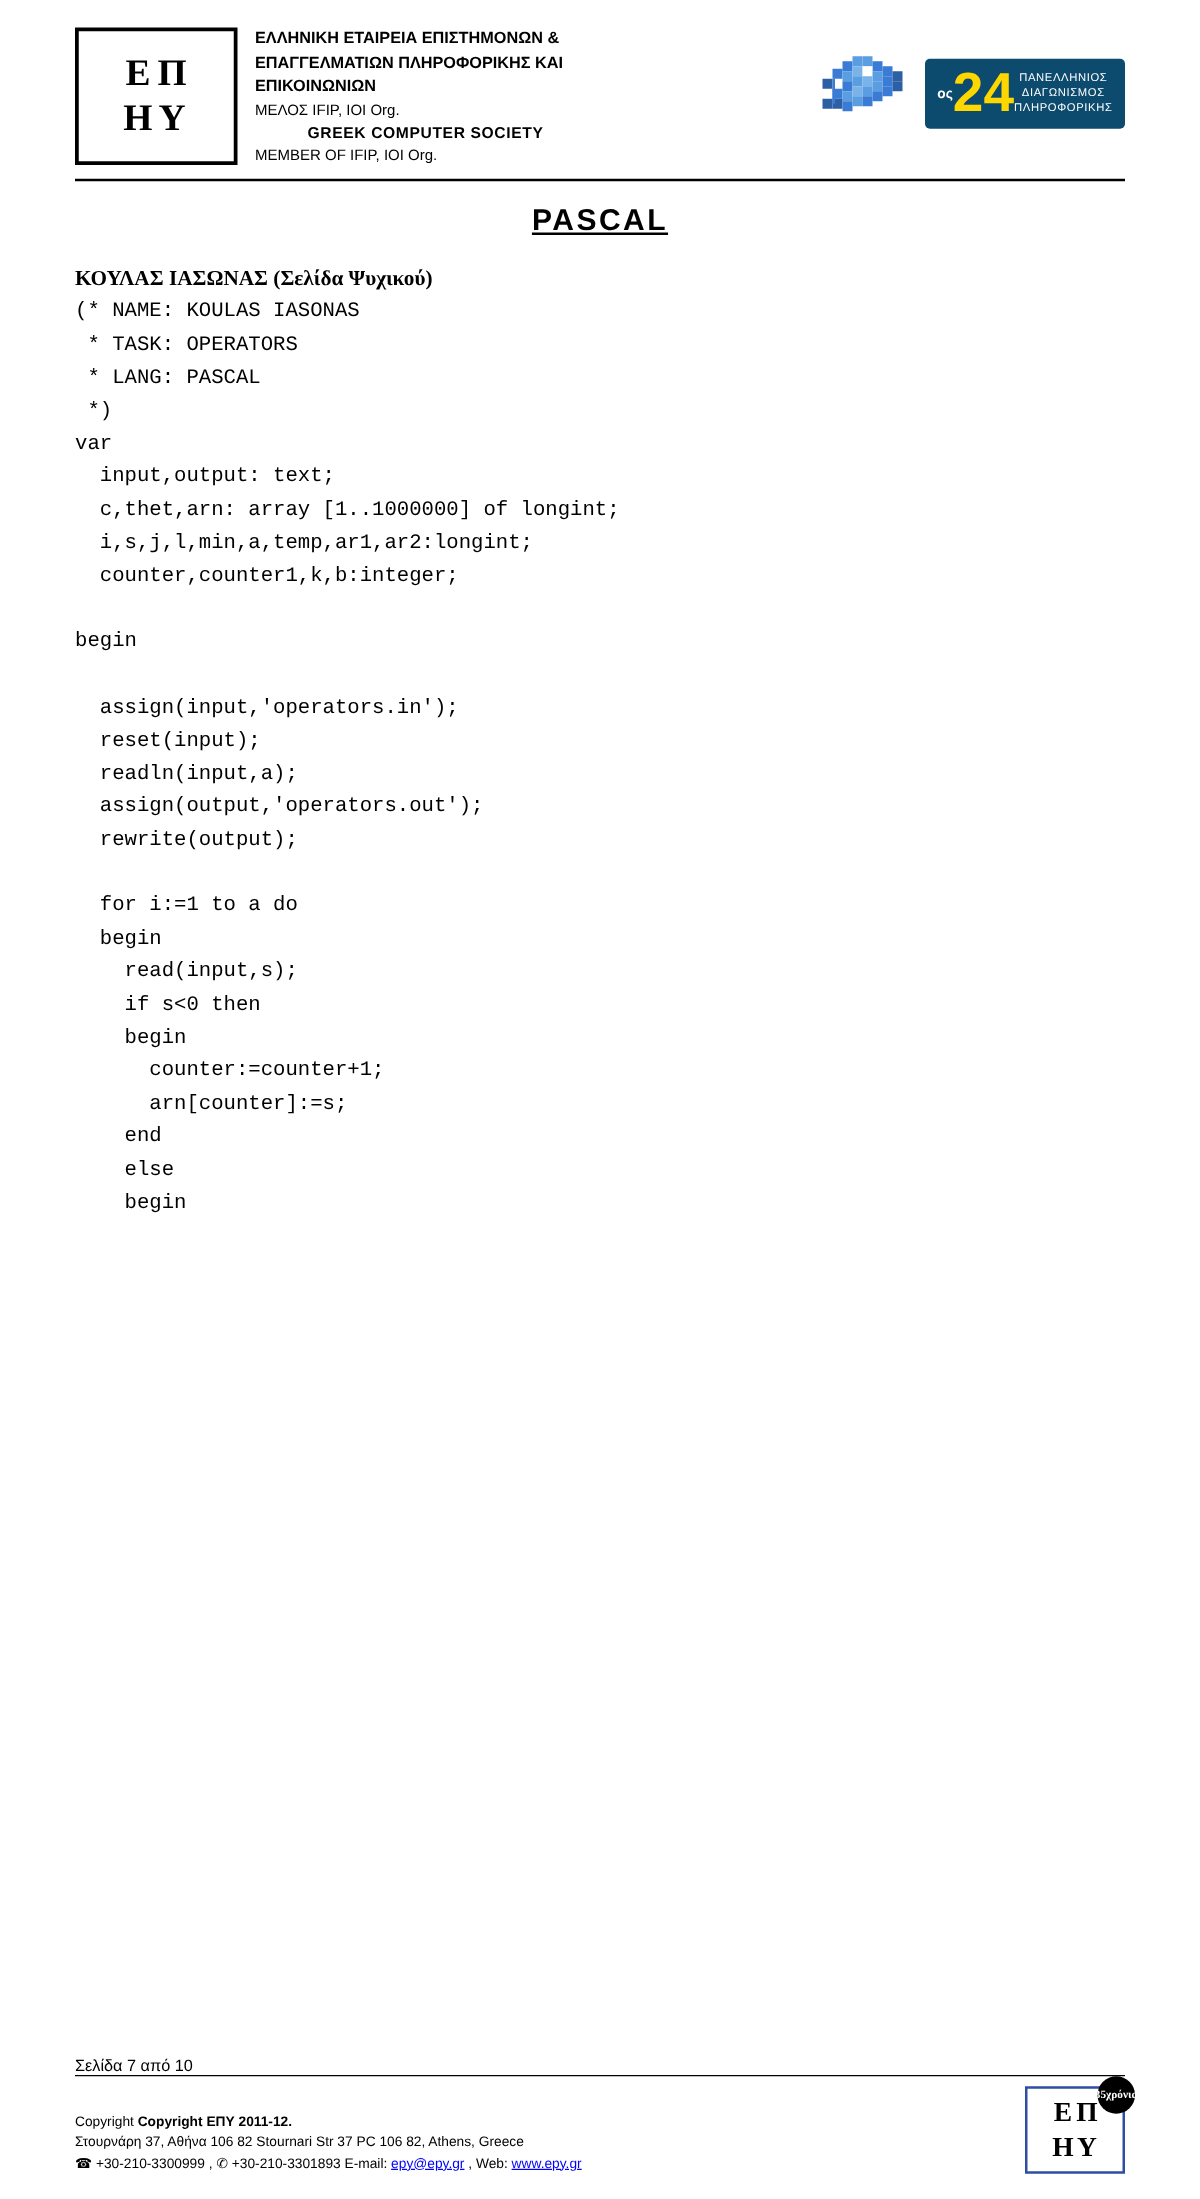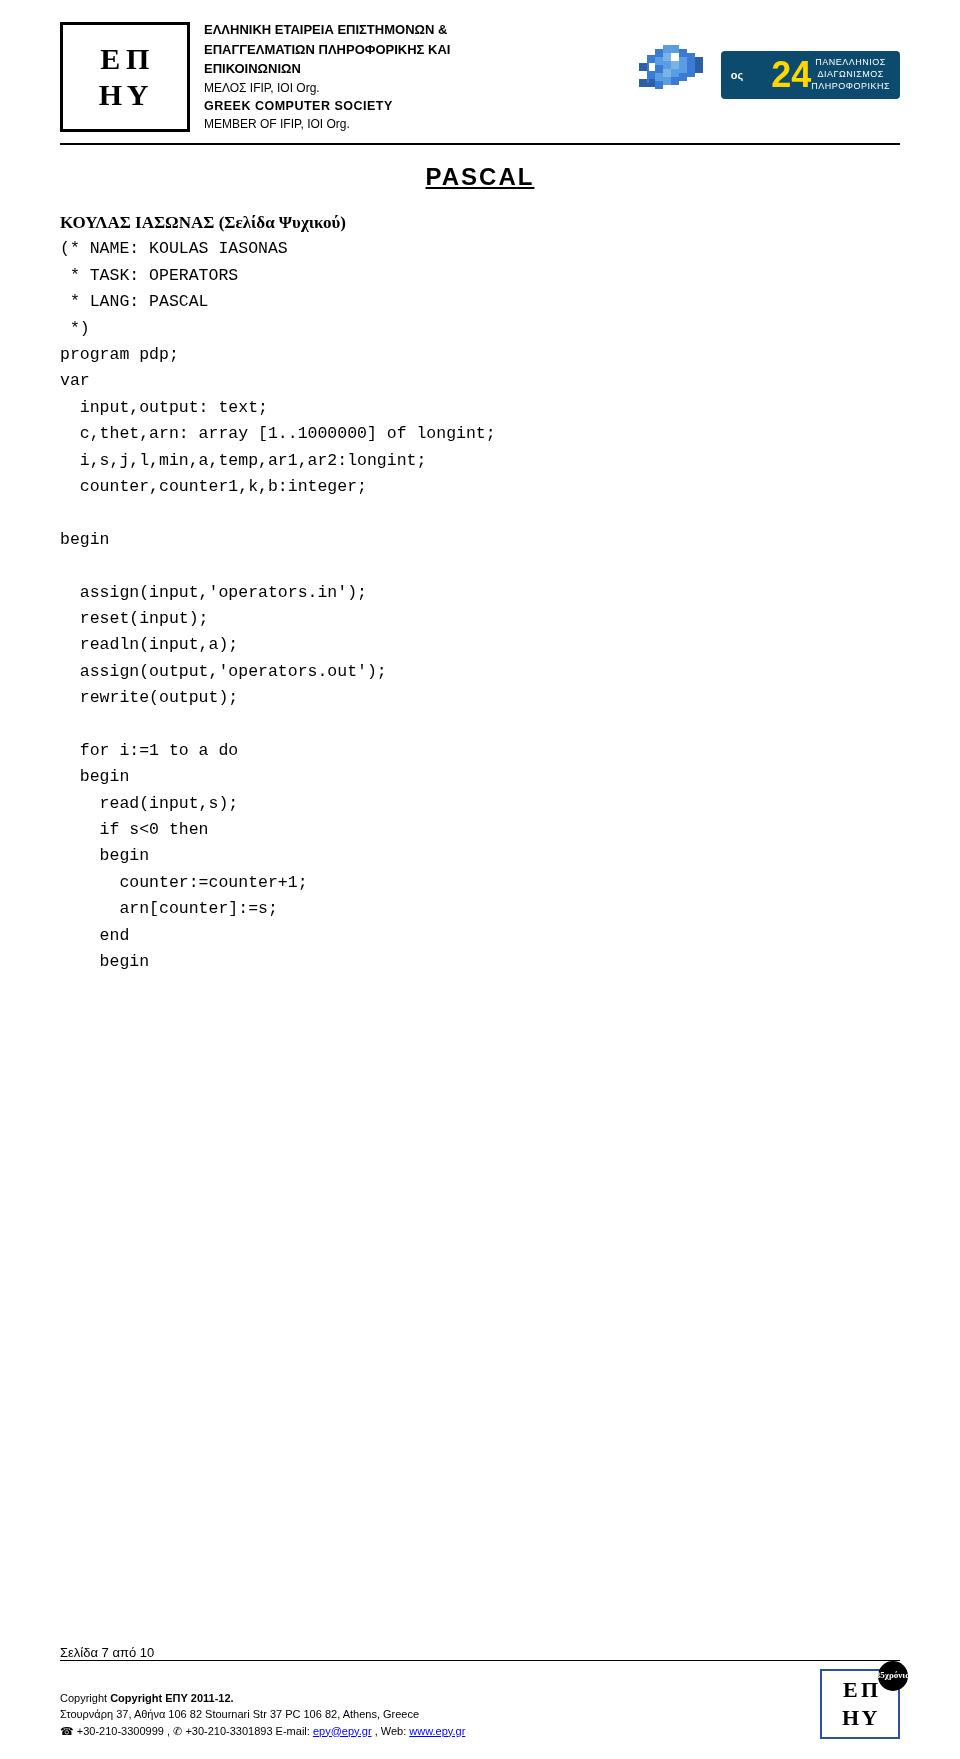--- a/index.html
+++ b/index.html
@@ -98,20 +98,21 @@
     }
 
     .org-text .line4 {
       font-size: 12px;
     }
 
     .org-text .line5 {
       font-weight: bold;
       font-size: 12.5px;
       letter-spacing: 0.5px;
+      margin-left: 42px;
     }
 
     .org-text .line6 {
       font-size: 12px;
     }
 
     
     .contest-logo {
       width: 200px;
       height: 110px;
@@ -139,25 +140,24 @@
       align-items: center;
       justify-content: center;
       background: #0c4a6e;
       color: #fff;
       border-radius: 4px;
       padding: 6px 10px;
       font-family: Arial, sans-serif;
     }
 
     .badge-number {
-      font-size: 36px;
+      font-size: 44px;
       font-weight: 900;
       line-height: 1;
       color: #ffd700;
-      margin-left: 28px;
     }
 
     .badge-text-lines {
       display: flex;
       flex-direction: column;
       align-items: center;
       font-size: 9px;
       font-weight: normal;
       line-height: 1.3;
       letter-spacing: 0.5px;
@@ -361,21 +361,20 @@
 
     <div class="pascal-title">PASCAL</div>
 
     <div class="code-block">
 
       <span class="code-line" style="font-family:'Times New Roman',Times,serif;font-size:17px;font-weight:bold;">ΚΟΥΛΑΣ ΙΑΣΩΝΑΣ (Σελίδα Ψυχικού)</span>
       <span class="code-line">(* NAME: KOULAS IASONAS</span>
       <span class="code-line"> * TASK: OPERATORS</span>
       <span class="code-line"> * LANG: PASCAL</span>
       <span class="code-line"> *)</span>
-      <span class="code-line">program pdp;</span>
       <span class="code-line">var</span>
       <span class="code-line">  input,output: text;</span>
       <span class="code-line">  c,thet,arn: array [1..1000000] of longint;</span>
       <span class="code-line">  i,s,j,l,min,a,temp,ar1,ar2:longint;</span>
       <span class="code-line">  counter,counter1,k,b:integer;</span>
       <span class="code-line">&nbsp;</span>
       <span class="code-line">begin</span>
       <span class="code-line">&nbsp;</span>
       <span class="code-line">  assign(input,'operators.in');</span>
       <span class="code-line">  reset(input);</span>
@@ -384,20 +383,21 @@
       <span class="code-line">  rewrite(output);</span>
       <span class="code-line">&nbsp;</span>
       <span class="code-line">  for i:=1 to a do</span>
       <span class="code-line">  begin</span>
       <span class="code-line">    read(input,s);</span>
       <span class="code-line">    if s&lt;0 then</span>
       <span class="code-line">    begin</span>
       <span class="code-line">      counter:=counter+1;</span>
       <span class="code-line">      arn[counter]:=s;</span>
       <span class="code-line">    end</span>
+      <span class="code-line">    else</span>
       <span class="code-line">    begin</span>
     </div>
 
     <div style="margin-top:30px;font-family:Arial,sans-serif;font-size:13px;text-align:left;">Σελίδα 7 από 10</div>
   </div>
 
   <div class="footer">
     <div class="footer-top">
       <div class="footer-left">
         <div class="copyright-line">

